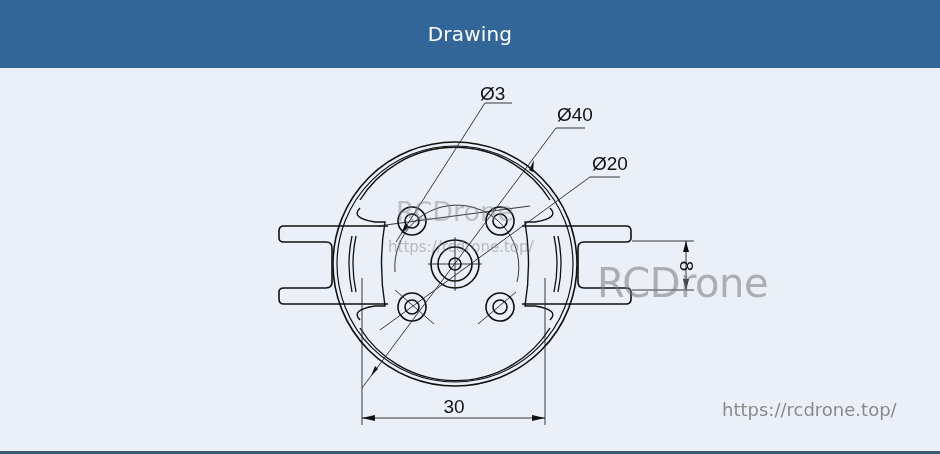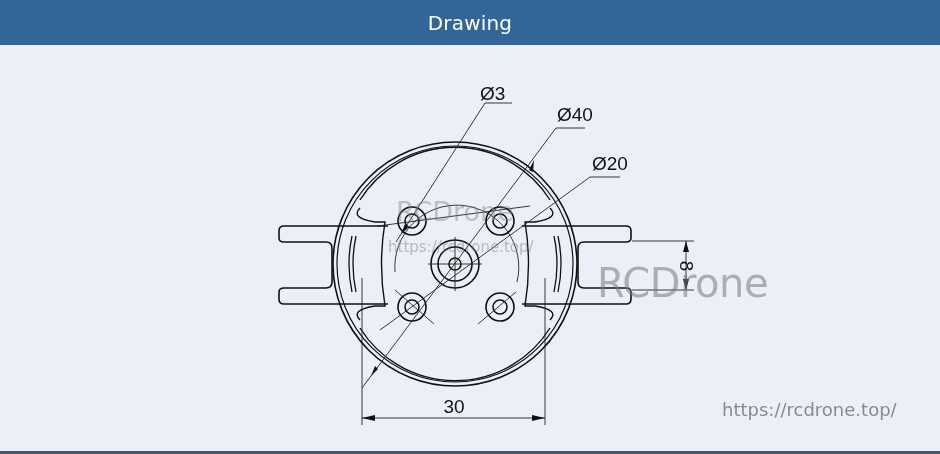--- a/index.html
+++ b/index.html
@@ -3,21 +3,21 @@
 <meta charset="utf-8">
 <style>
   html, body { margin: 0; padding: 0; }
   body {
     width: 940px; height: 454px; overflow: hidden;
     background: #ebf0f8;
     font-family: "Liberation Sans", sans-serif;
     position: relative;
   }
   .header {
-    position: absolute; left: 0; top: 0; width: 940px; height: 45px;
+    position: absolute; left: 0; top: 0; width: 940px; height: 68px;
     background: #326598;
     display: flex; align-items: center; justify-content: center;
   }
   .header-title {
     color: #ffffff; font-size: 20px; font-family: "DejaVu Sans", sans-serif;
     letter-spacing: 0.2px;
   }
   .canvas { position: absolute; left: 0; top: 52px; width: 940px; height: 399px; }
   .bottom-bar {
     position: absolute; left: 0; top: 451px; width: 940px; height: 3px; background: #3d5b6e;

